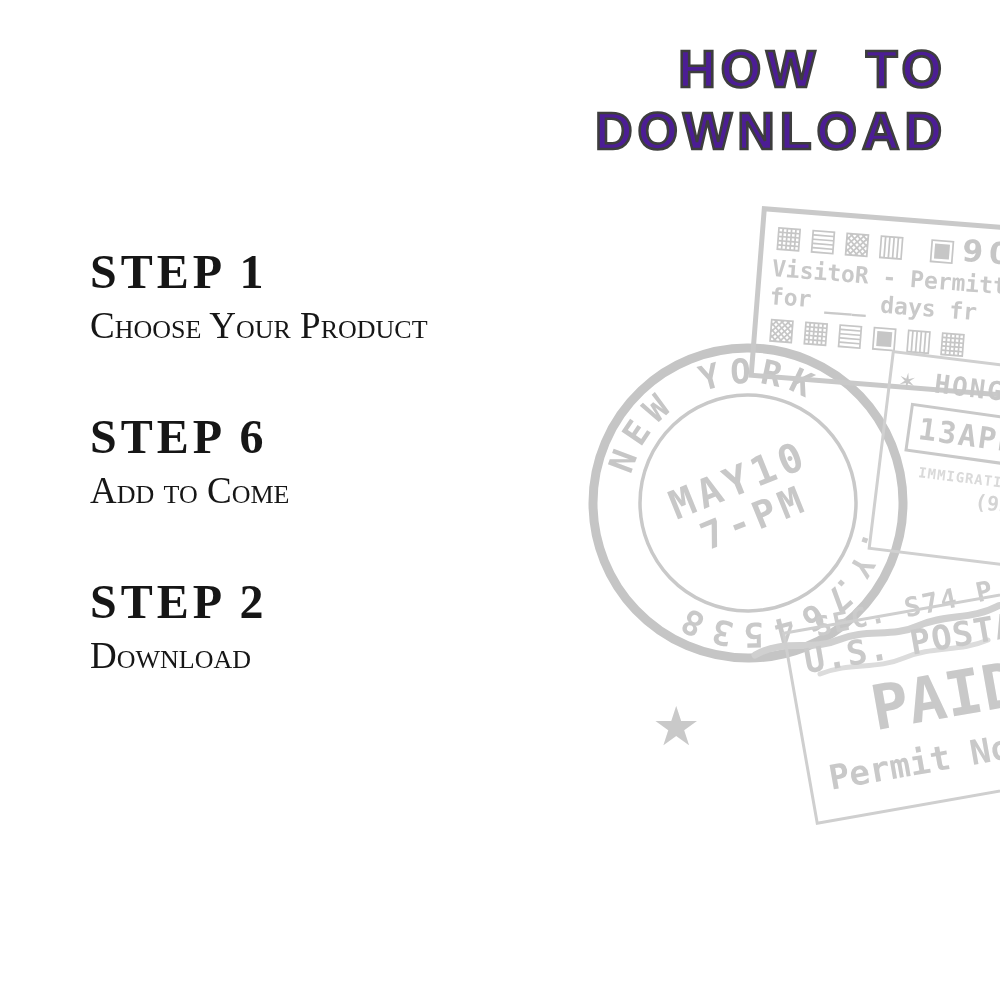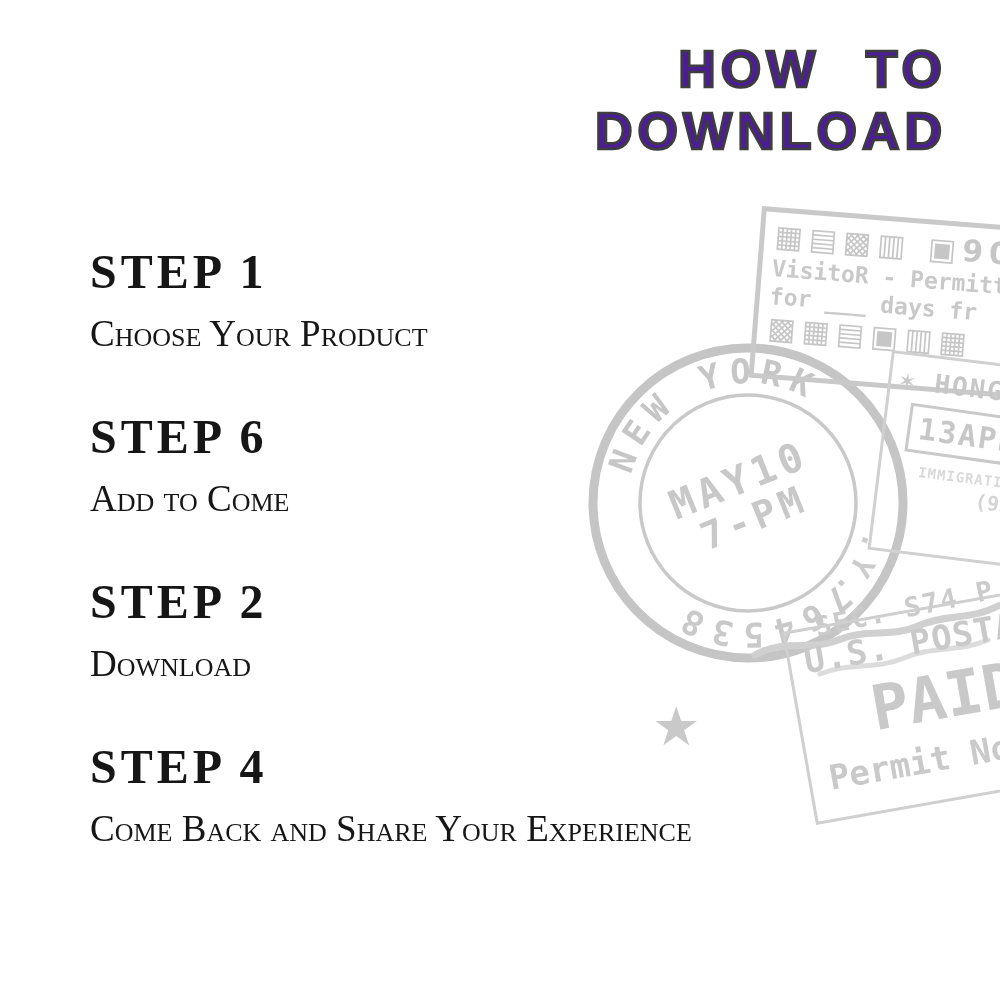--- a/index.html
+++ b/index.html
@@ -51,21 +51,21 @@
     font-size:52px;line-height:62px;letter-spacing:5px;word-spacing:26px;
     color:#4c1d95;-webkit-text-stroke:2.6px #3d3d3d;white-space:nowrap;
   }
   .step{position:absolute;left:90px;color:#161616;}
   .step-label{
     font-family:"Liberation Serif",serif;font-weight:700;
     font-size:48px;line-height:50px;letter-spacing:4px;white-space:nowrap;
   }
   .step-desc{
     font-family:"Liberation Serif",serif;font-weight:400;
-    font-size:37px;line-height:42px;margin-top:16px;
+    font-size:37px;line-height:42px;margin-top:8px;
     font-variant:small-caps;white-space:nowrap;
   }
   .step-1{top:247px;} .step-2{top:412px;} .step-3{top:577px;} .step-4{top:742px;}
 </style>
 </head>
 <body>
 
 <div class="page">
 
   <div class="watermark">
@@ -136,19 +136,15 @@
     <div class="step step-2">
       <div class="step-label">STEP 6</div>
       <div class="step-desc">Add to Come</div>
     </div>
 
     <div class="step step-3">
       <div class="step-label">STEP 2</div>
       <div class="step-desc">Download</div>
     </div>
 
-    <div class="step step-4">
-      <div class="step-label">STEP 4</div>
-      <div class="step-desc">Come Back and Share Your Experience</div>
-    </div>
 
   </div>
 </div>
 
 </body></html>

